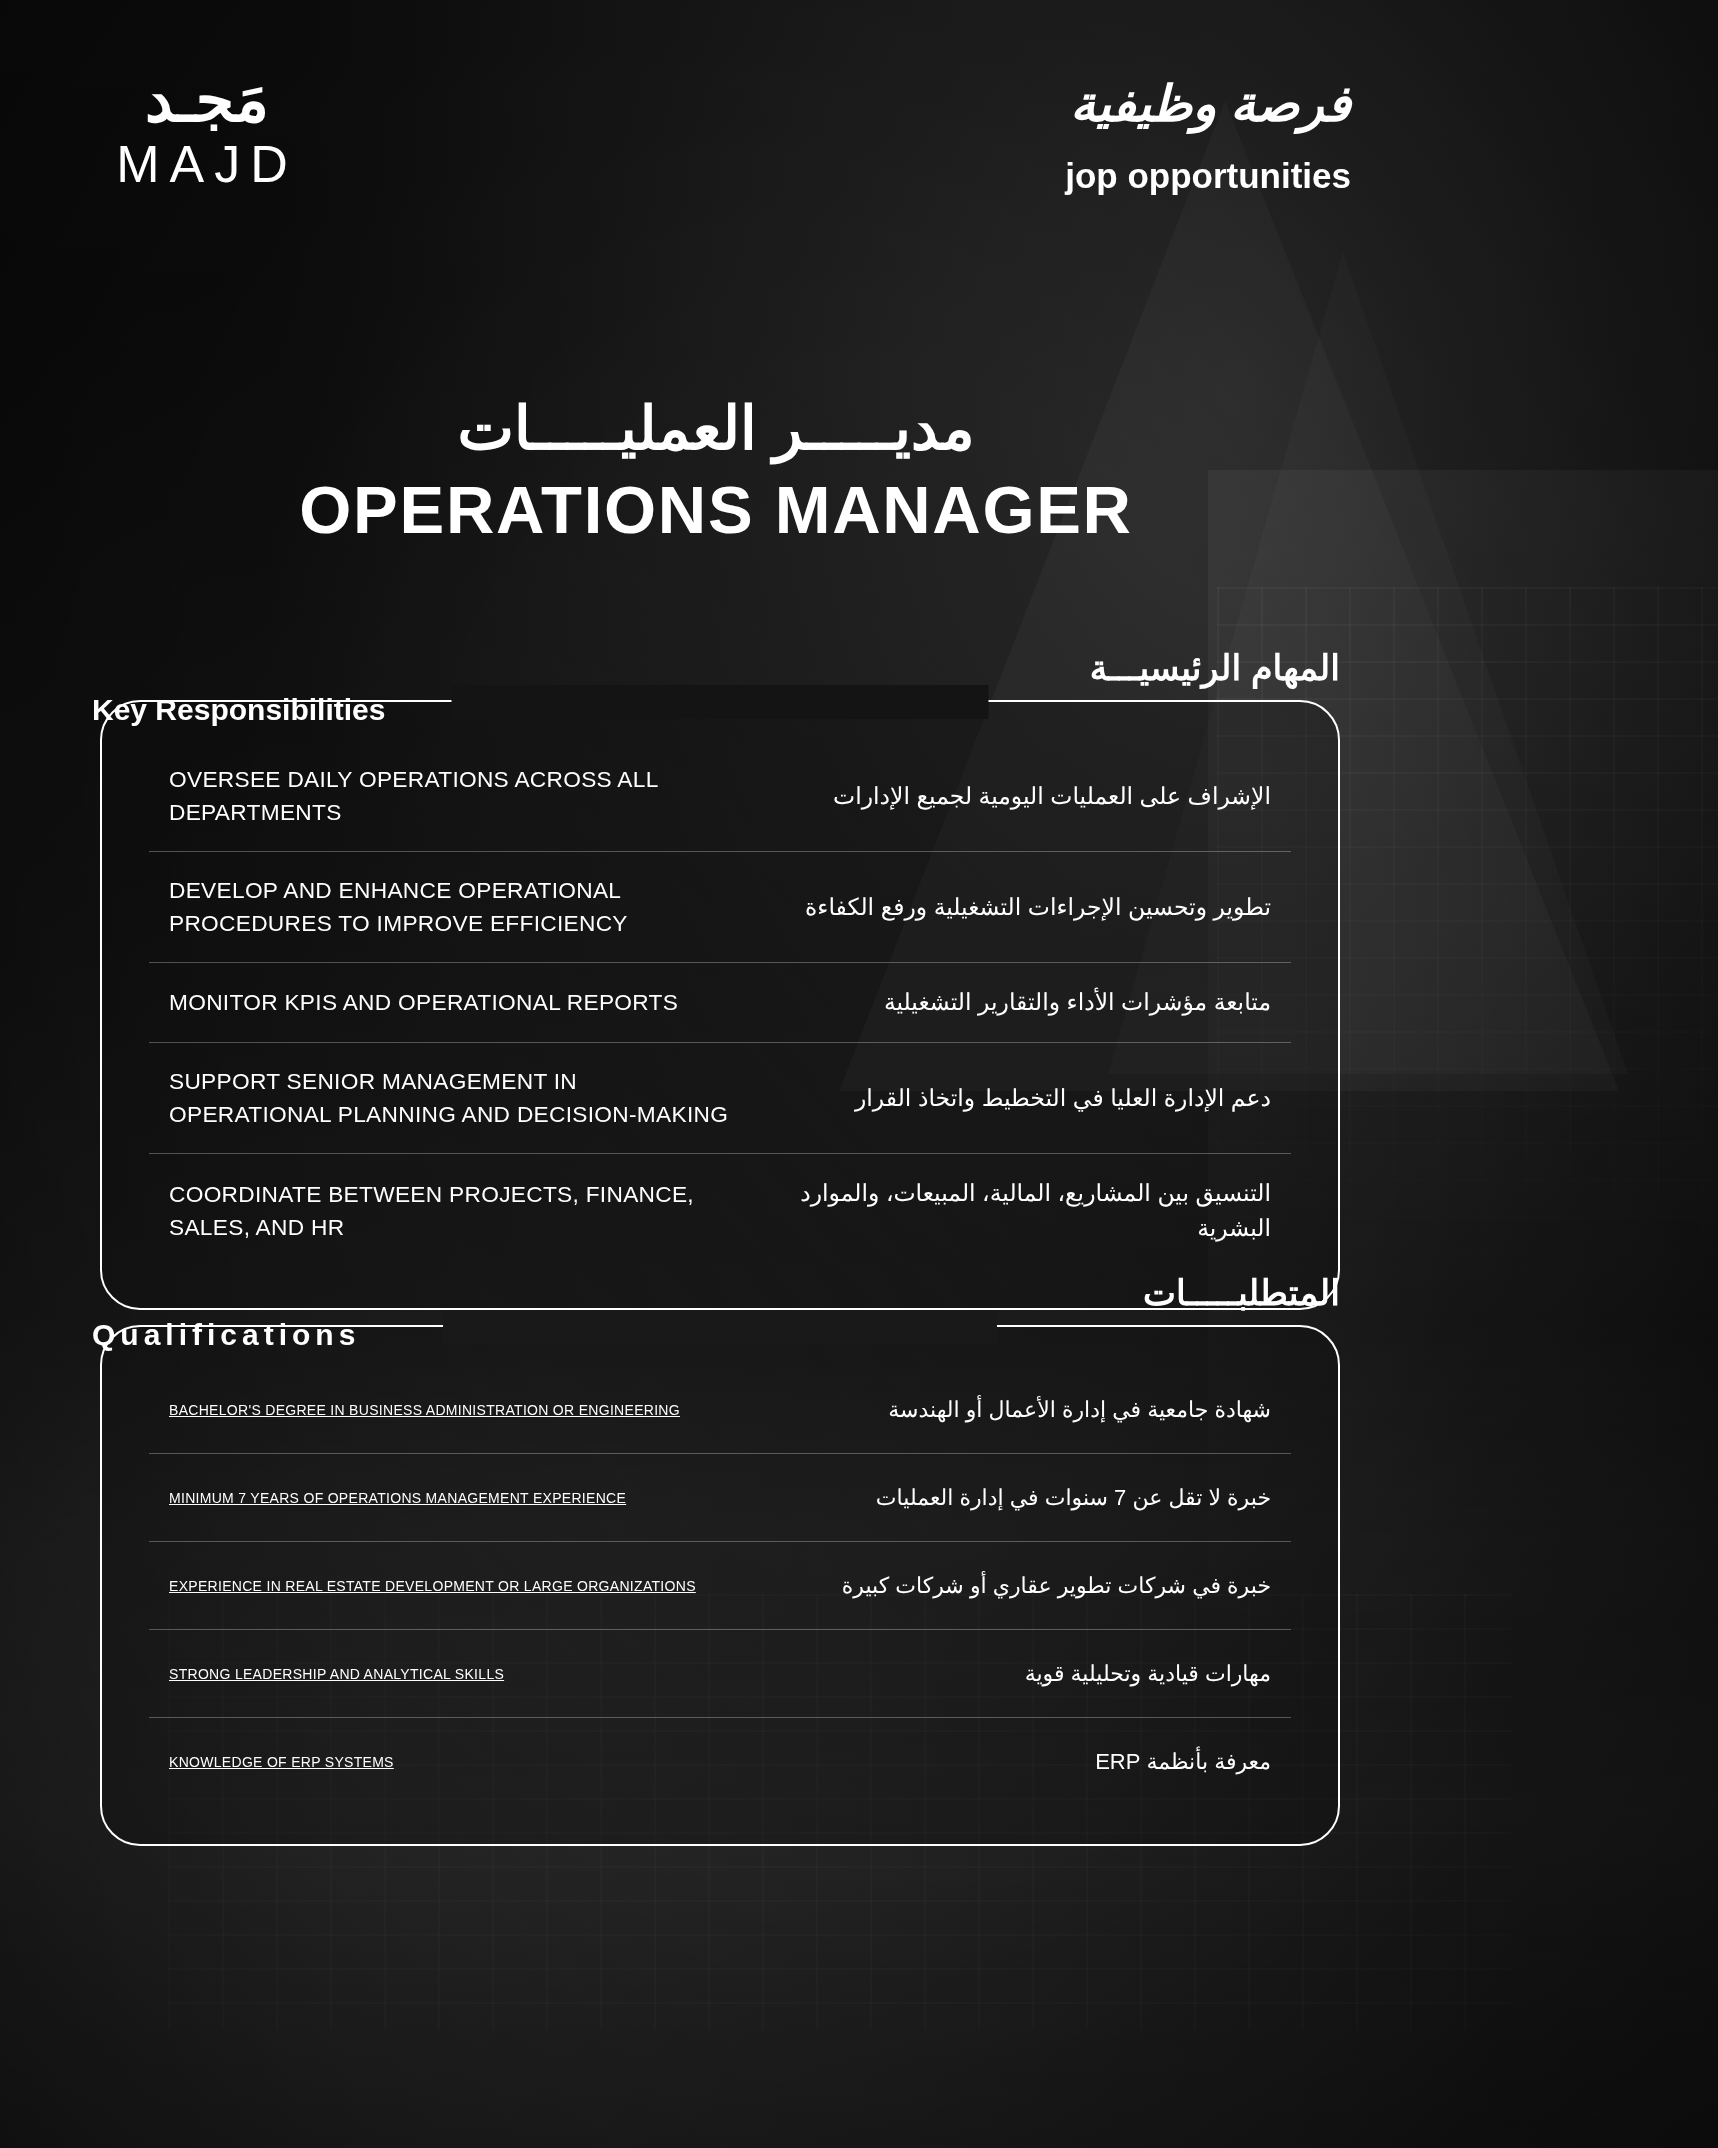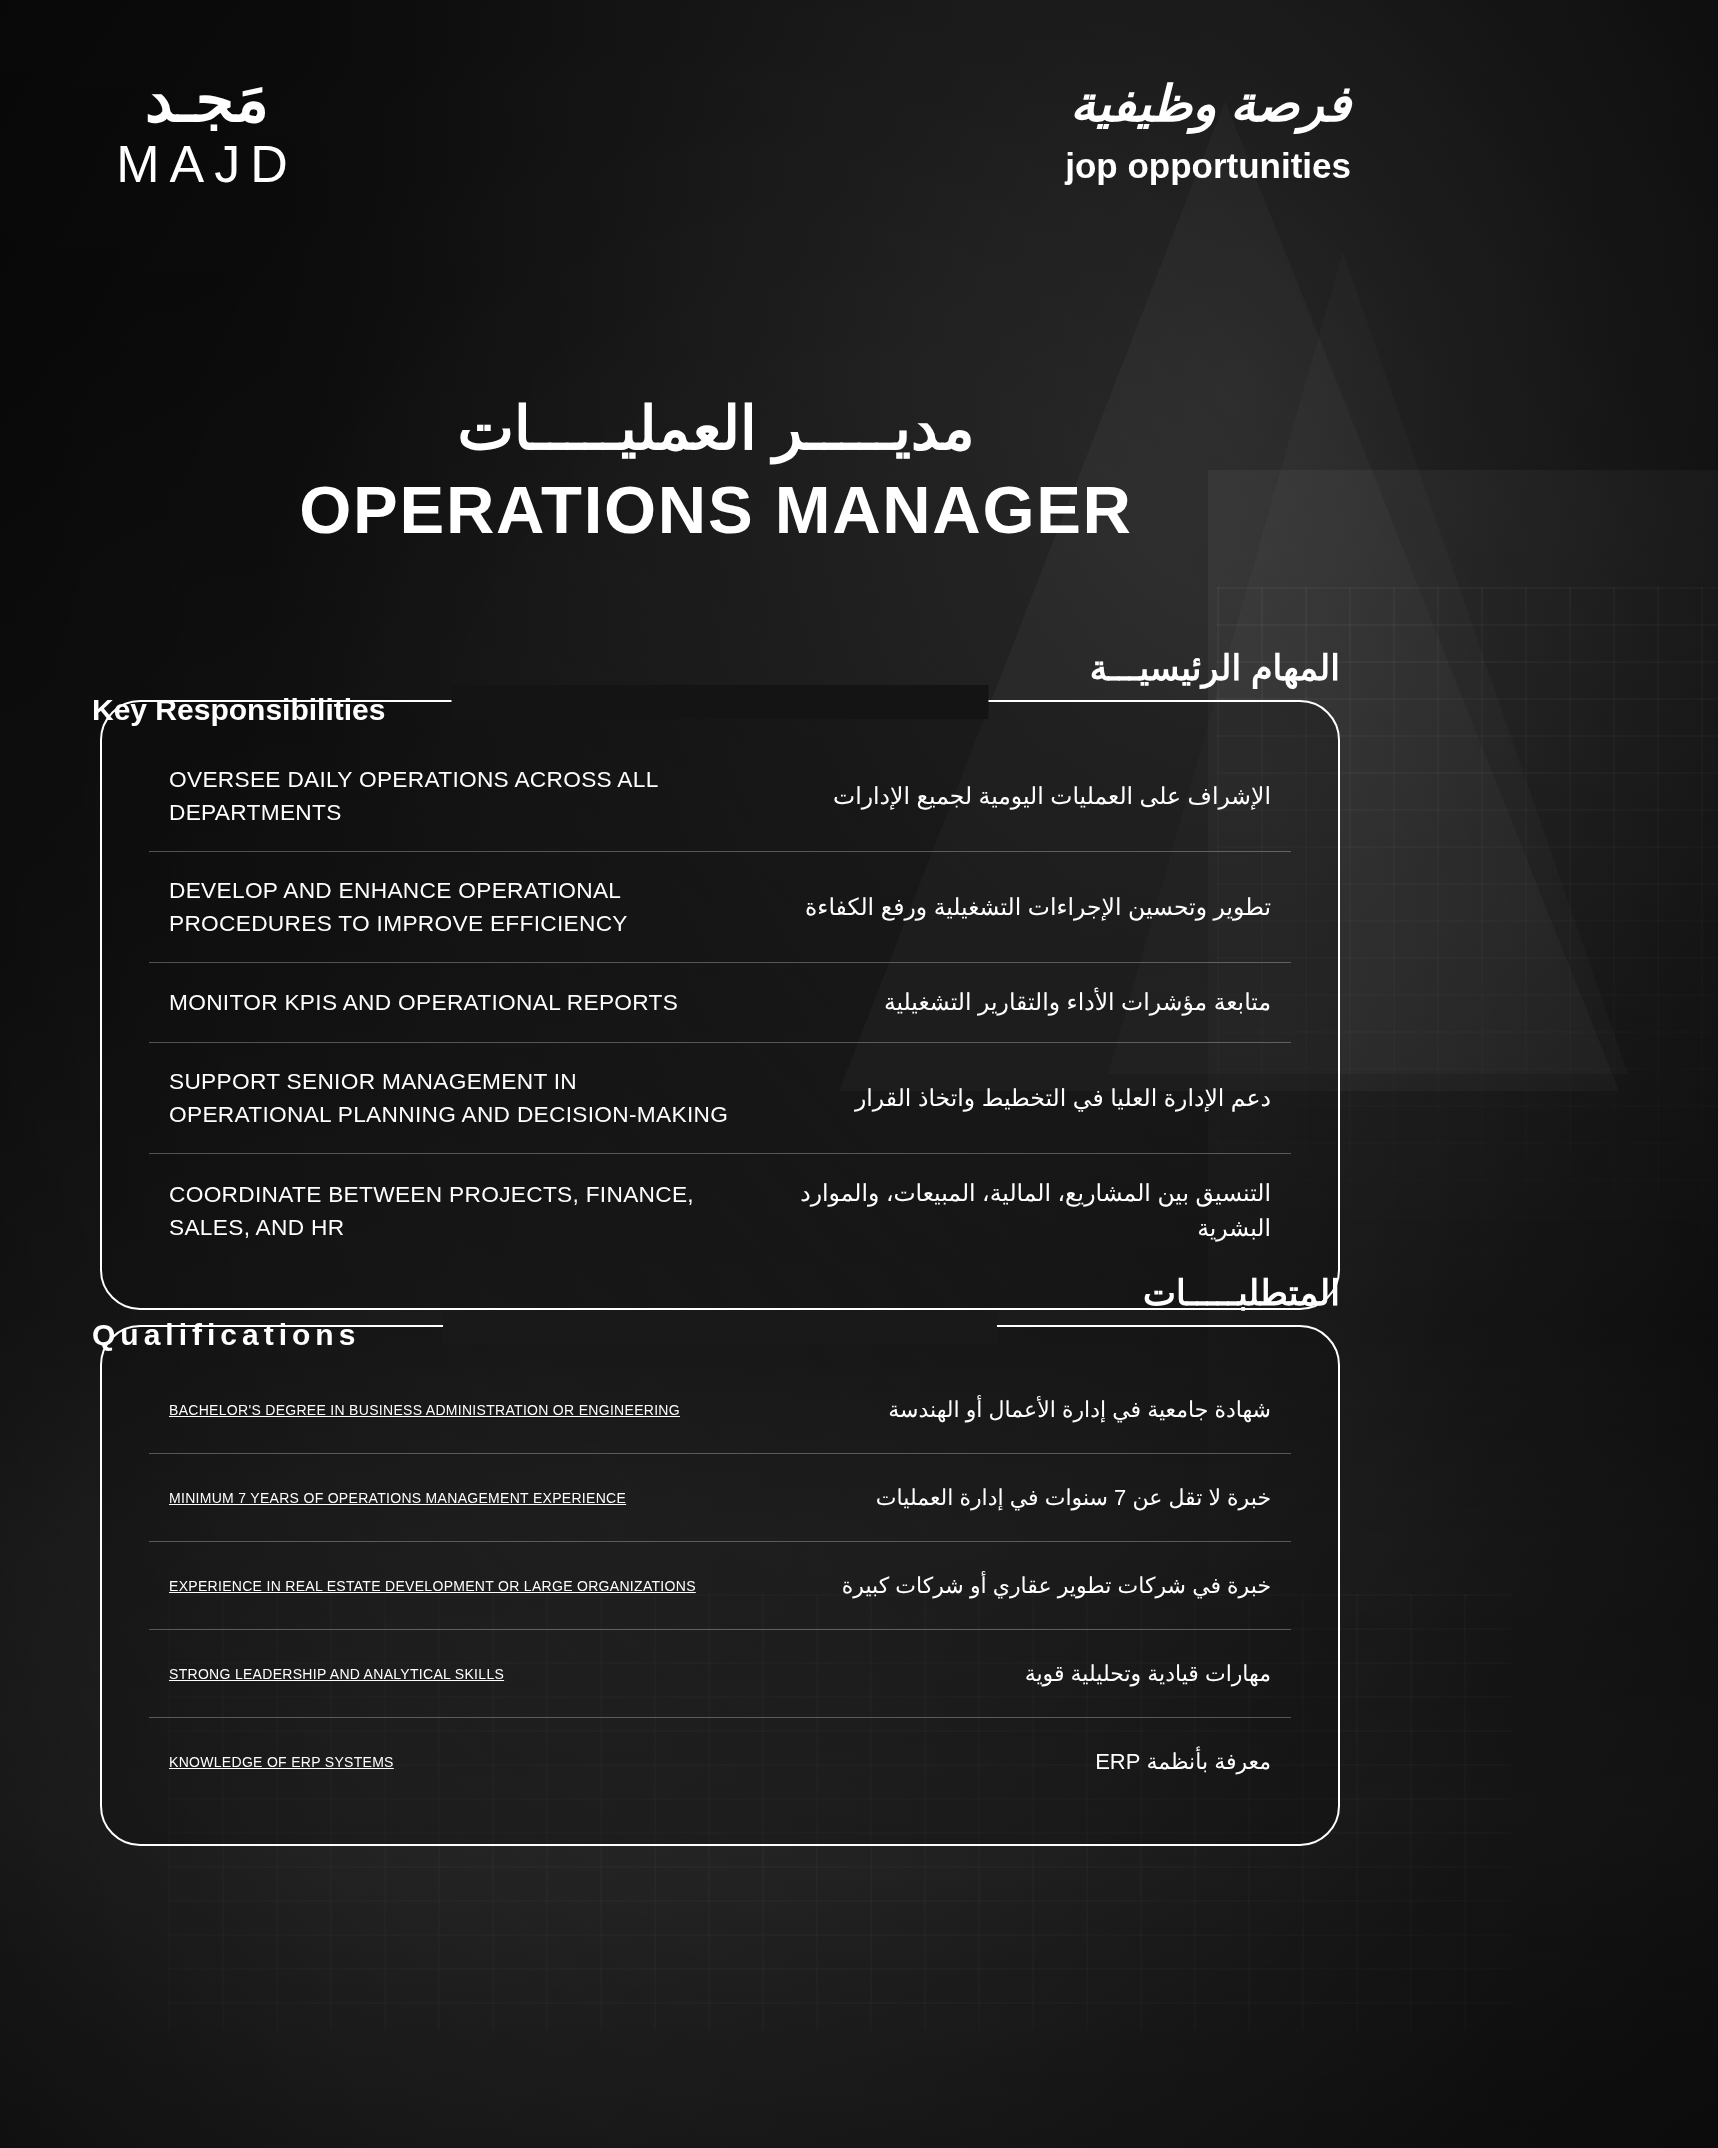--- a/index.html
+++ b/index.html
@@ -126,21 +126,21 @@
     font-size: 50px;
     font-weight: 700;
     direction: rtl;
     line-height: 1.2;
     font-style: italic;
   }
   .header-en {
     font-size: 35px;
     font-weight: 700;
     line-height: 1.2;
-    margin-top: 11px;
+    margin-top: 21px;
   }
 
   
   .title-block {
     position: absolute;
     top: 394px;
     left: 0; right: 0;
     text-align: center;
   }
   .title-ar {

